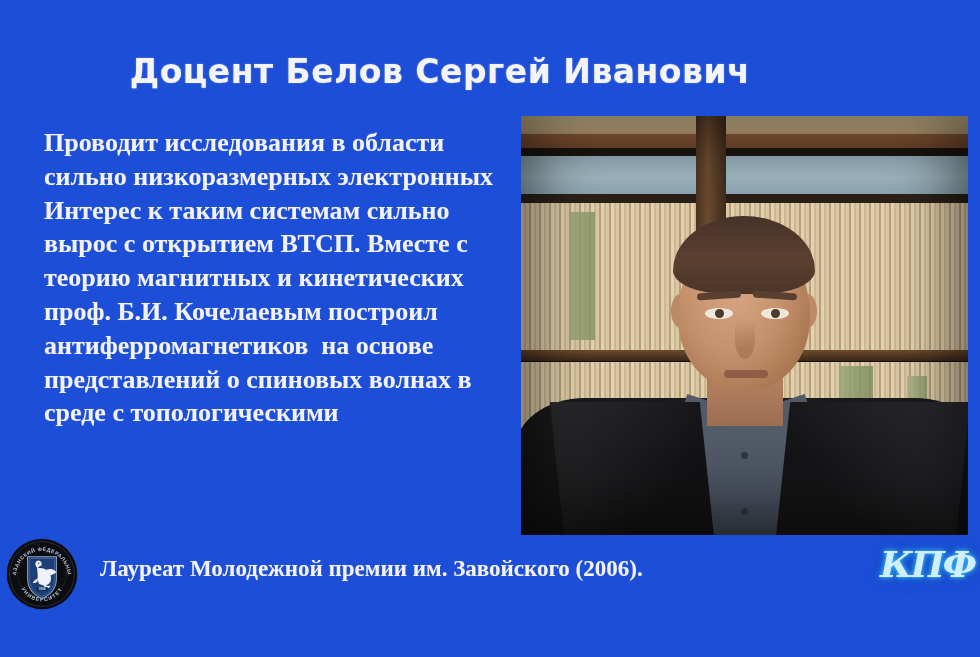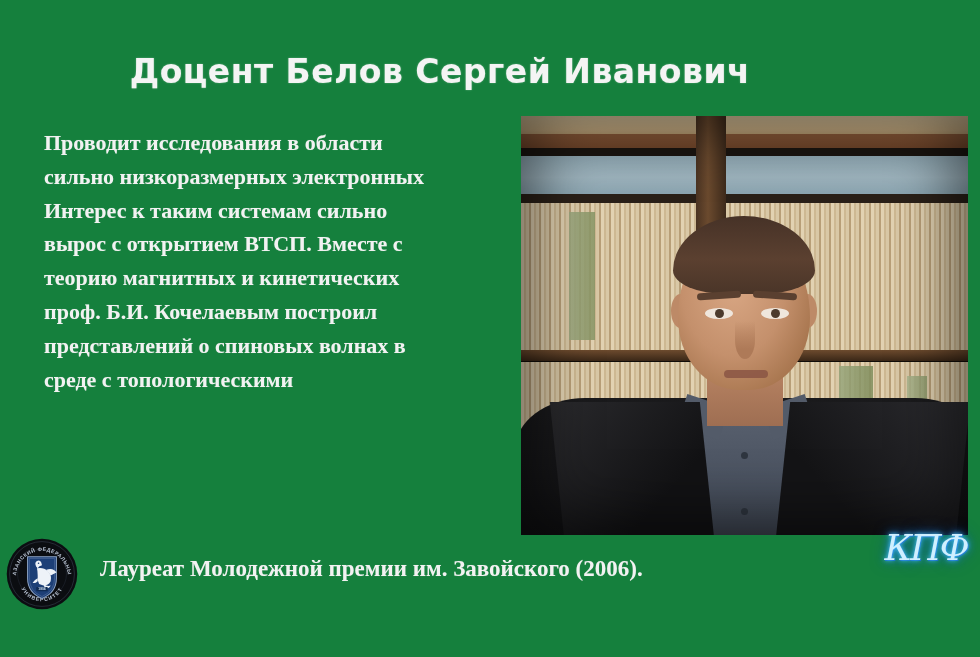--- a/index.html
+++ b/index.html
@@ -5,21 +5,21 @@
 <style>
   html, body {
     margin: 0;
     padding: 0;
     background: #000000;
   }
   #slide {
     position: relative;
     width: 980px;
     height: 657px;
-    background: #15803d;
+    background: #1d4ed8;
     overflow: hidden;
     font-family: "Liberation Serif", "DejaVu Serif", serif;
   }
 
   
   #title {
     position: absolute;
     left: 0;
     top: 52px;
     width: 880px;
@@ -34,21 +34,21 @@
   }
 
   
   #body-text {
     position: absolute;
     left: 44px;
     top: 126px;
     width: 460px;
     font-family: "Liberation Serif", "DejaVu Serif", serif;
     font-weight: bold;
-    font-size: 22px;
+    font-size: 26px;
     line-height: 33.8px;
     color: #f2f2f2;
     text-shadow: 0 0 1px rgba(255,255,255,0.25);
   }
   #body-text .ln { display: block; white-space: pre; }
 
   
   #caption {
     position: absolute;
     left: 100px;
@@ -217,26 +217,26 @@
     left: 6px;
     top: 538px;
     width: 72px;
     height: 72px;
   }
 
   
   #kpf-logo {
     position: absolute;
     left: 880px;
-    top: 524px;
+    top: 540px;
     width: 92px;
     height: 48px;
     font-family: "DejaVu Serif", "Liberation Serif", serif;
     font-style: italic;
-    font-weight: normal;
+    font-weight: bold;
     font-size: 36px;
     letter-spacing: -2px;
     color: #cfefff;
     text-shadow:
        0 0 4px #4fc3f7,
        0 0 9px #2196f3,
        0 0 16px #0d47a1,
        1px 1px 0 #1565c0;
     text-align: center;
     line-height: 48px;
@@ -250,20 +250,21 @@
 
   <div id="title">Доцент Белов Сергей Иванович</div>
 
   <div id="body-text">
     <span class="ln">Проводит исследования в области</span>
     <span class="ln">сильно низкоразмерных электронных</span>
     <span class="ln">Интерес к таким системам сильно</span>
     <span class="ln">вырос с открытием ВТСП. Вместе с</span>
     <span class="ln">теорию магнитных и кинетических</span>
     <span class="ln">проф. Б.И. Кочелаевым построил</span>
+    <span class="ln">антиферромагнетиков  на основе</span>
     <span class="ln">представлений о спиновых волнах в</span>
     <span class="ln">среде с топологическими</span>
   </div>
 
   <div id="photo">
     <div class="ph-layer books r1"></div>
     <div class="ph-layer shelf-div d1"></div>
     <div class="ph-layer books r2"></div>
     <div class="ph-layer shelf-div d2"></div>
     <div class="ph-layer books r3"></div>

